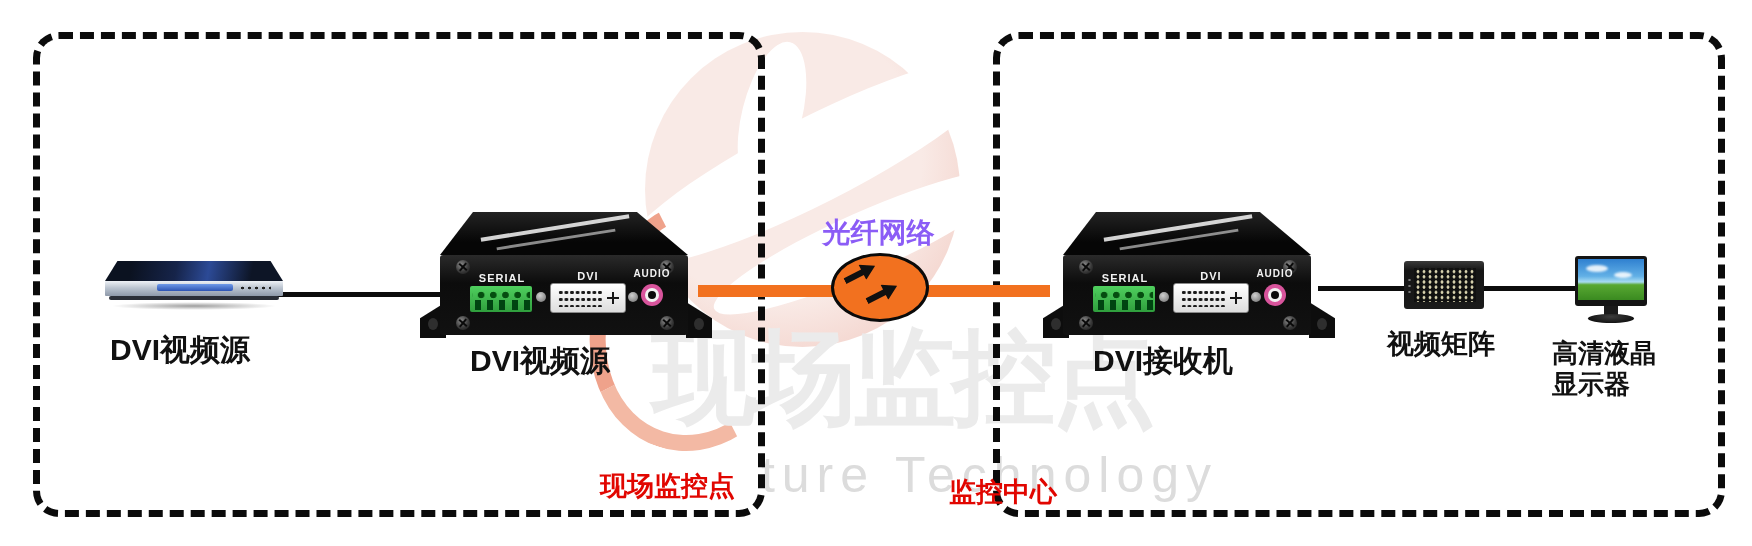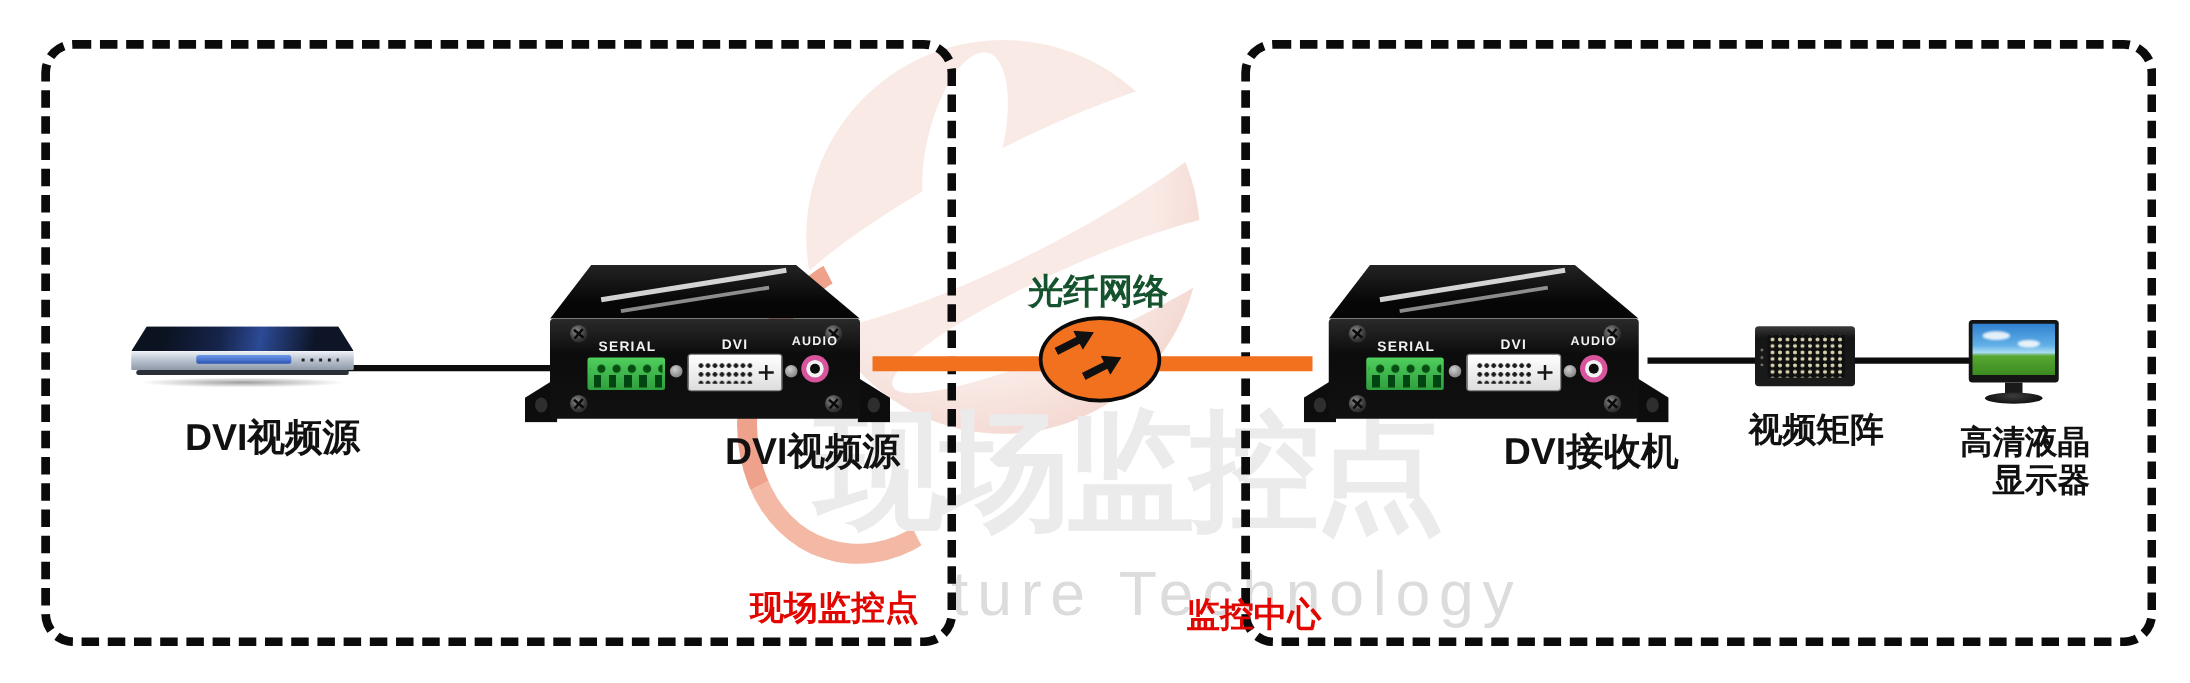--- a/index.html
+++ b/index.html
@@ -44,24 +44,24 @@
   .fiber-line{left:698px;top:285px;width:352px;height:12px;background:var(--fiber-orange);}
 
   
   .fiber-ellipse{left:831px;top:253px;width:92px;height:63px;border-radius:50%;
     background:var(--fiber-orange);border:3px solid #0a0a0a;}
   .fiber-arrow{width:34px;height:17px;background:#101010;transform:rotate(-27deg);
     clip-path:polygon(0 32%,58% 32%,58% 0,100% 50%,58% 100%,58% 68%,0 68%);}
   .fa1{left:9px;top:9px;}
   .fa2{left:31px;top:29px;}
   .fiber-label{left:806px;top:214px;width:145px;text-align:center;font-size:28px;
-    font-weight:600;color:#14532d;white-space:nowrap;}
-
-  
-  .dev-label{font-size:30px;font-weight:600;color:#111;text-align:right;white-space:nowrap;}
+    font-weight:600;color:#8b5cf6;white-space:nowrap;}
+
+  
+  .dev-label{font-size:30px;font-weight:600;color:#111;text-align:left;white-space:nowrap;}
 
   
   .dvd{left:105px;top:261px;width:178px;height:50px;}
   .dvd-top{left:0;top:0;width:178px;height:20px;
     clip-path:polygon(7% 0,93% 0,100% 100%,0 100%);
     background:linear-gradient(100deg,#0b1220 15%,#16244a 40%,#2c4a96 58%,#0d1526 82%);}
   .dvd-front{left:0;top:20px;width:178px;height:15px;border-radius:1px;
     background:linear-gradient(180deg,#eef1f6,#bcc5d1 45%,#8e99a9);}
   .dvd-tray{left:52px;top:3px;width:76px;height:7px;border-radius:2px;
     background:linear-gradient(180deg,#6f9ae8,#2d54b4);}

